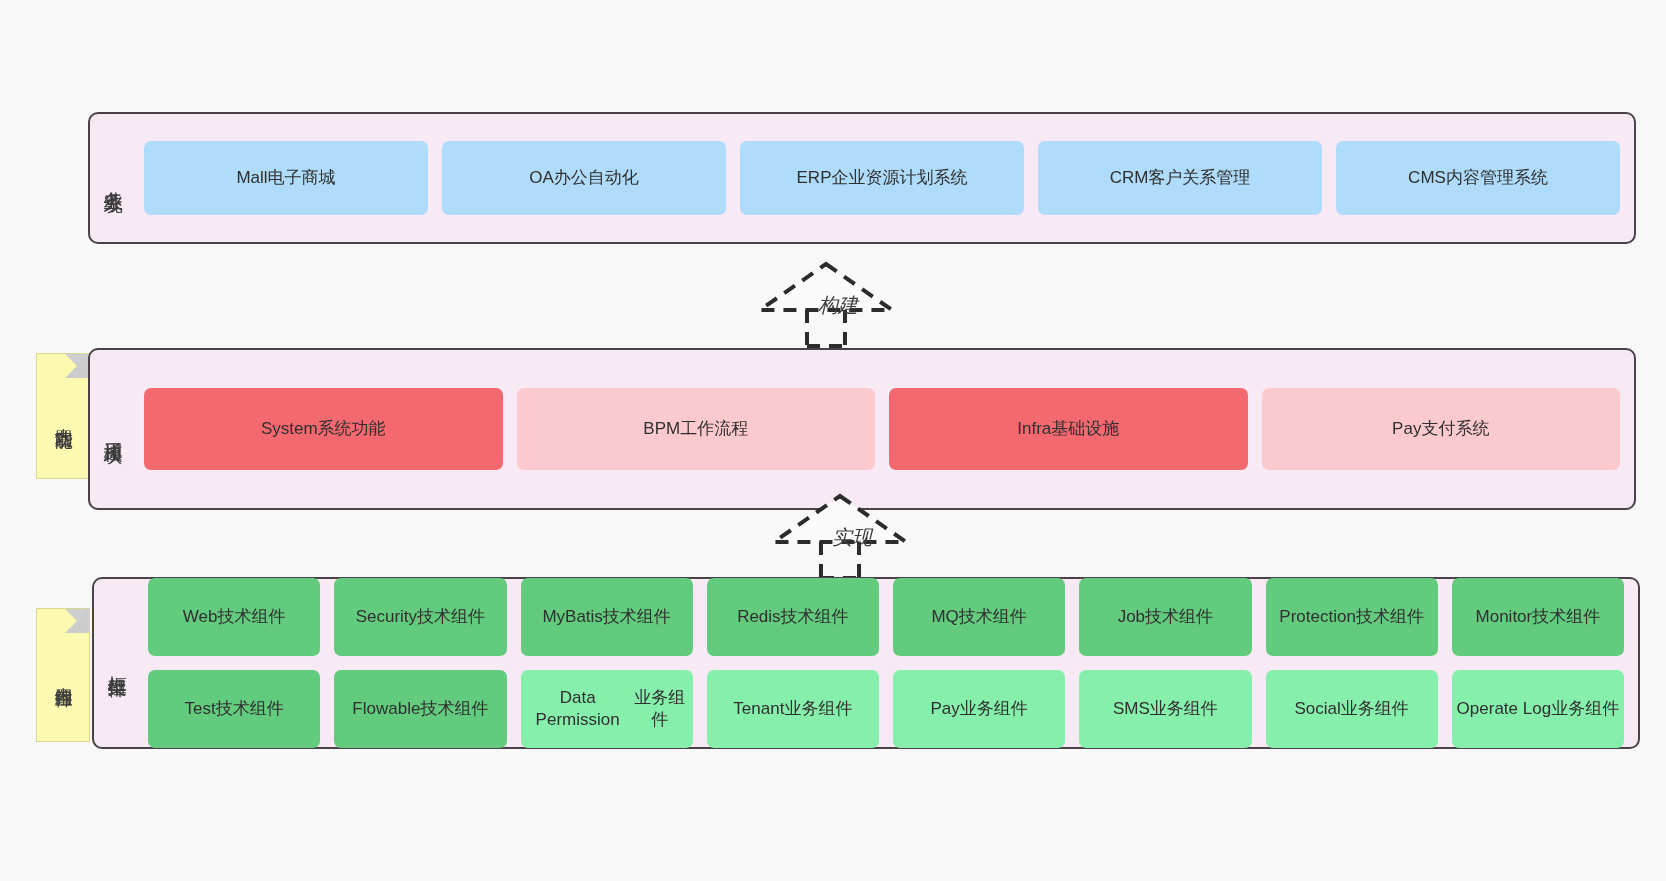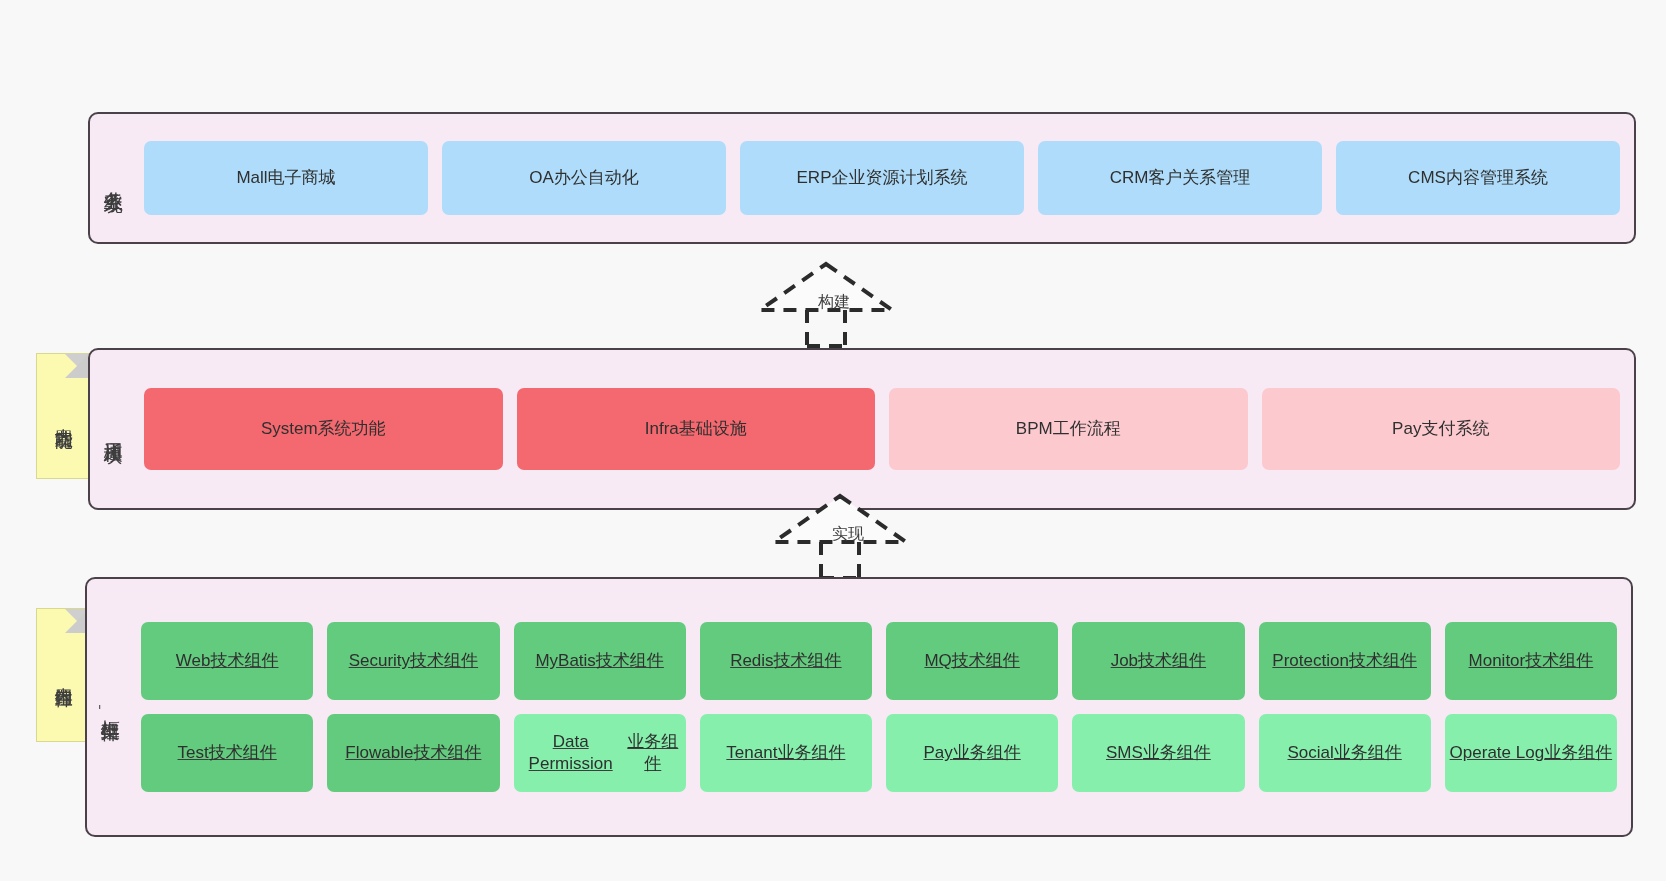--- a/index.html
+++ b/index.html
@@ -77,21 +77,21 @@
   .green-strong{background:#63cb7d;}
   .green-soft{background:#86efac;}
 
   
   #layer-business{left:88px;top:112px;width:1548px;height:132px;}
   #layer-business .node{height:74px;}
 
   #layer-modules{left:88px;top:348px;width:1548px;height:162px;}
   #layer-modules .node{height:82px;}
 
-  #layer-framework{left:85px;top:577px;width:1548px;height:260px;text-decoration:underline;}
+  #layer-framework{left:92px;top:577px;width:1548px;height:172px;}
   #layer-framework .node{height:78px;}
 
   
   .note{
     position:absolute;
     background:#fbfab0;
     border:1px solid #d9d88f;
     box-sizing:border-box;
     display:flex;
     align-items:center;
@@ -122,25 +122,26 @@
     border-top:24px solid #cfcfcf;
   }
   #note-builtin-func{left:36px;top:353px;width:54px;height:126px;}
   #note-builtin-comp{left:36px;top:608px;width:54px;height:134px;}
 
   
   .uml-arrow{position:absolute;}
   .uml-arrow svg{display:block;}
   .uml-label{
     position:absolute;
-    font-size:16px;
+    font-size:20px;
     color:#3d3d3d;
     background:transparent;
     white-space:nowrap;
     user-select:none;
+    font-style:italic;
   }
   #arrow-build{left:752px;top:258px;}
   #arrow-build-label{left:818px;top:292px;}
   #arrow-impl{left:766px;top:490px;}
   #arrow-impl-label{left:832px;top:524px;}
 </style>
 </head>
 <body>
 
 <div class="canvas">
@@ -189,27 +190,27 @@
   </div>
 
   <div class="layer" id="layer-modules">
     <div class="layer-title">通用模块</div>
     <div class="layer-body">
       <div class="row">
         <div class="node red-strong">
           <span class="n-title">System</span>
           <span class="n-sub">系统功能</span>
         </div>
+        <div class="node red-soft">
+          <span class="n-title">BPM</span>
+          <span class="n-sub">工作流程</span>
+        </div>
         <div class="node red-strong">
           <span class="n-title">Infra</span>
           <span class="n-sub">基础设施</span>
-        </div>
-        <div class="node red-soft">
-          <span class="n-title">BPM</span>
-          <span class="n-sub">工作流程</span>
         </div>
         <div class="node red-soft">
           <span class="n-title">Pay</span>
           <span class="n-sub">支付系统</span>
         </div>
       </div>
     </div>
   </div>
 
   <div class="uml-arrow" id="arrow-impl">

